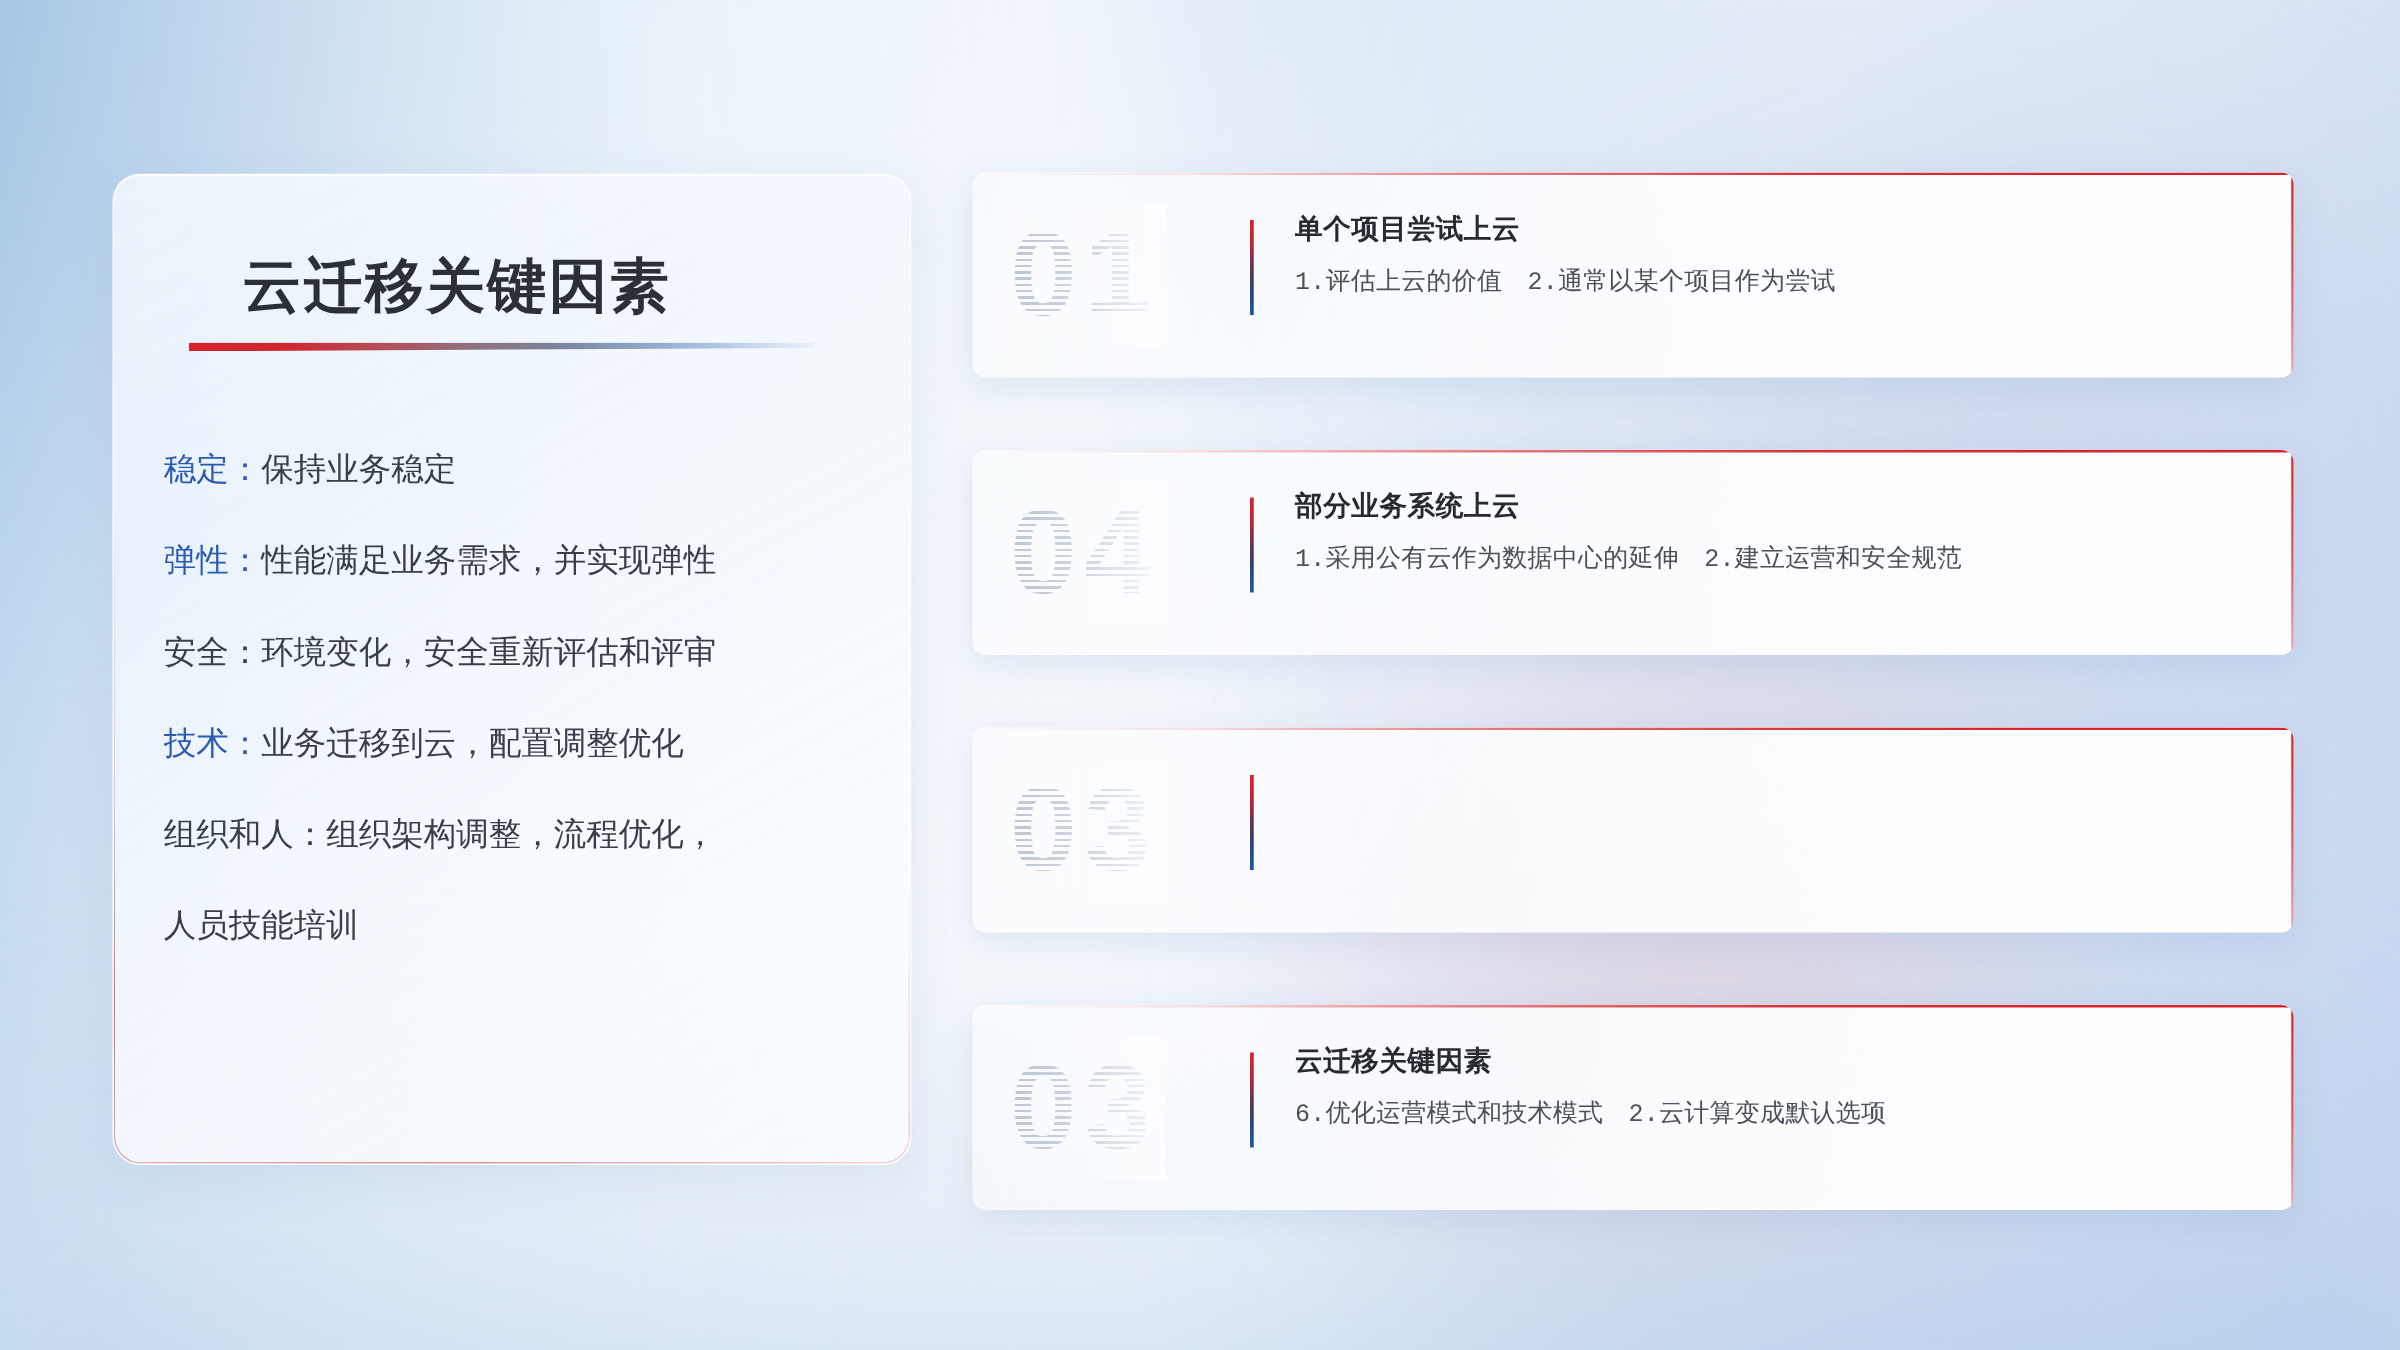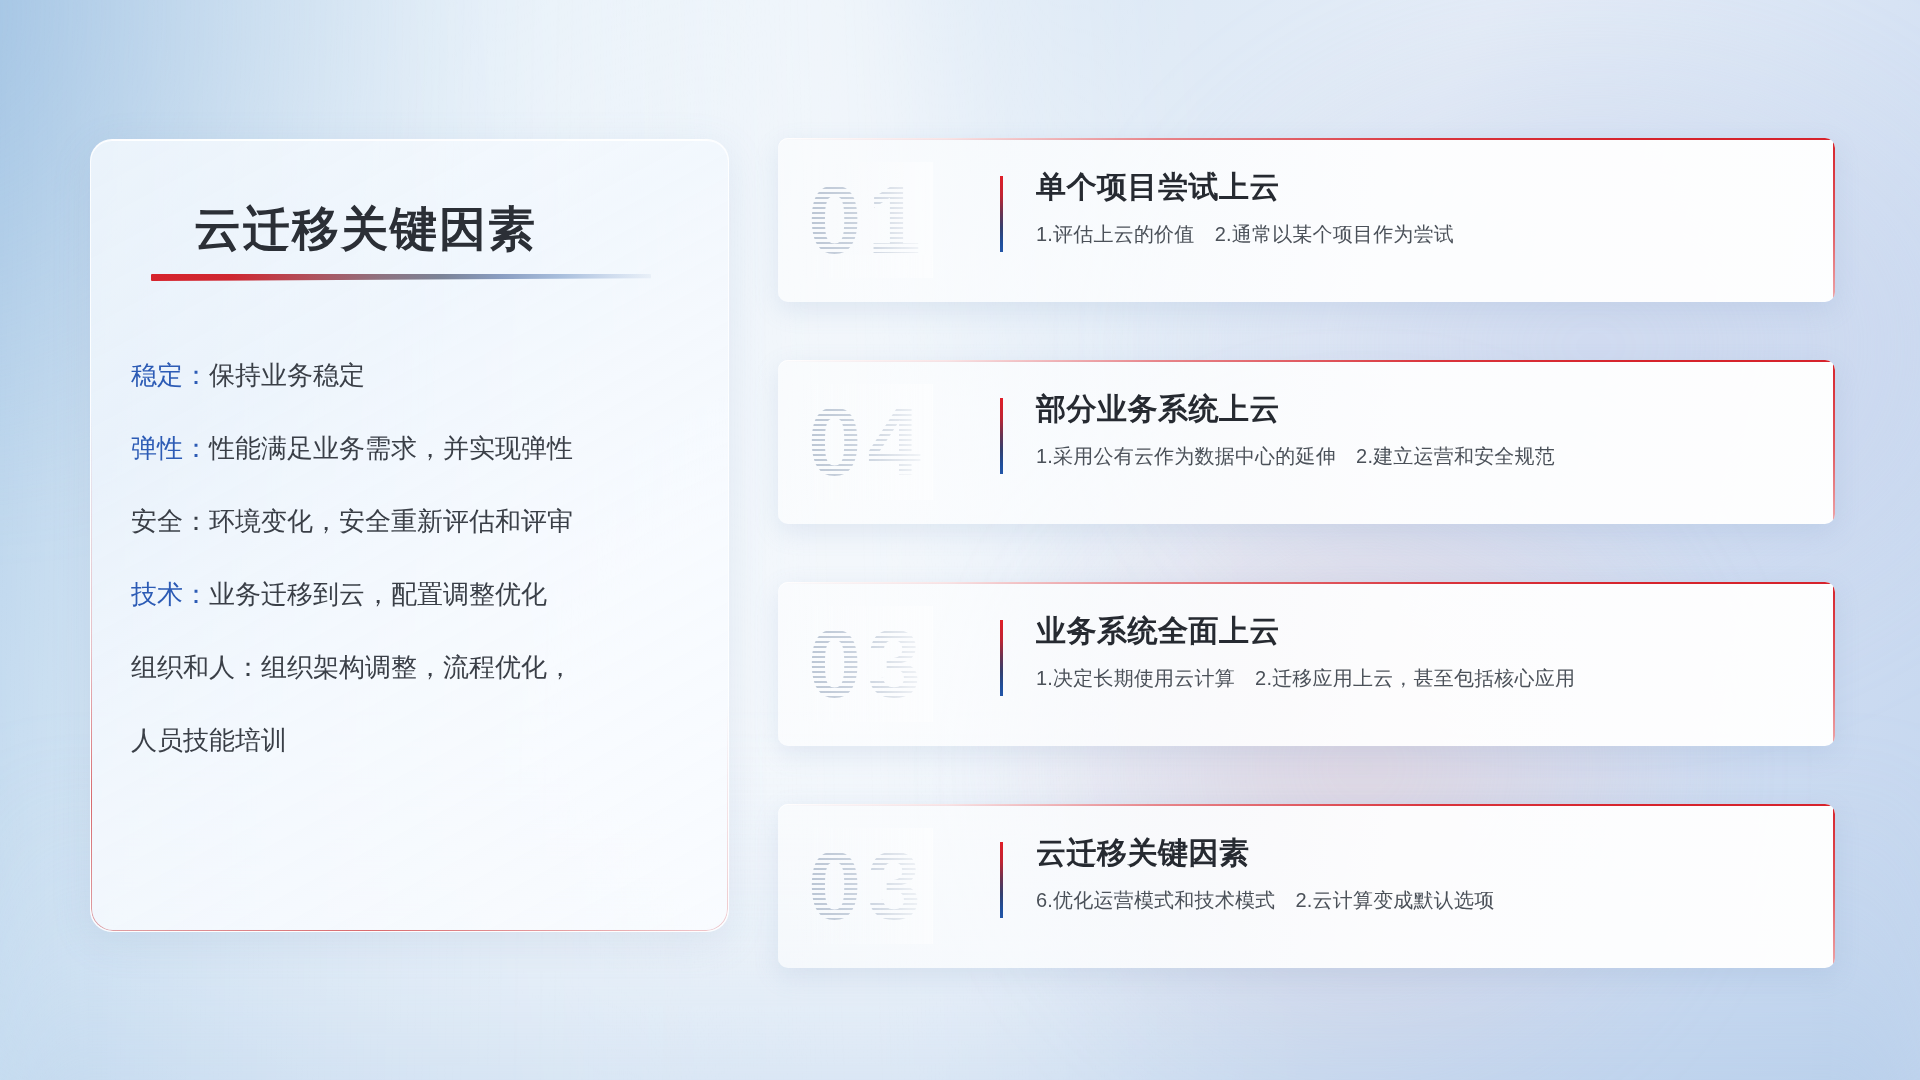--- a/index.html
+++ b/index.html
@@ -289,33 +289,34 @@
         #2356a8 100%);
   }
 
   .card-body {
     position: absolute;
     left: 258px;
     top: 32px;
     right: 24px;
   }
   .card-title {
-    font-size: 30px;
+    font-size: 22px;
     font-weight: 700;
     color: #262a31;
     letter-spacing: 0.5px;
     line-height: 1.15;
     white-space: nowrap;
   }
   .card-desc {
     margin-top: 16px;
     font-size: 20px;
     color: #4b5159;
     letter-spacing: 0.2px;
     white-space: nowrap;
+    font-family: Liberation Mono, monospace;
   }
 </style>
 </head>
 <body>
 
 <div class="bg-root">
   <div class="bg-corner-dark"></div>
   <div class="bg-streak-a"></div>
   <div class="bg-streak-b"></div>
   <div class="bg-glow-violet"></div>
@@ -380,24 +381,20 @@
         <h2 class="card-title">部分业务系统上云</h2>
         <p class="card-desc">1.采用公有云作为数据中心的延伸　2.建立运营和安全规范</p>
       </div>
     </article>
 
     <article class="card">
       <div class="card-accent"></div>
       <div class="card-accent-right"></div>
       <div class="card-num">03</div>
       <div class="card-divider"></div>
-      <div class="card-body">
-        <h2 class="card-title">业务系统全面上云</h2>
-        <p class="card-desc">1.决定长期使用云计算　2.迁移应用上云，甚至包括核心应用</p>
-      </div>
     </article>
 
     <article class="card">
       <div class="card-accent"></div>
       <div class="card-accent-right"></div>
       <div class="card-num">03</div>
       <div class="card-divider"></div>
       <div class="card-body">
         <h2 class="card-title">云迁移关键因素</h2>
         <p class="card-desc">6.优化运营模式和技术模式　2.云计算变成默认选项</p>

